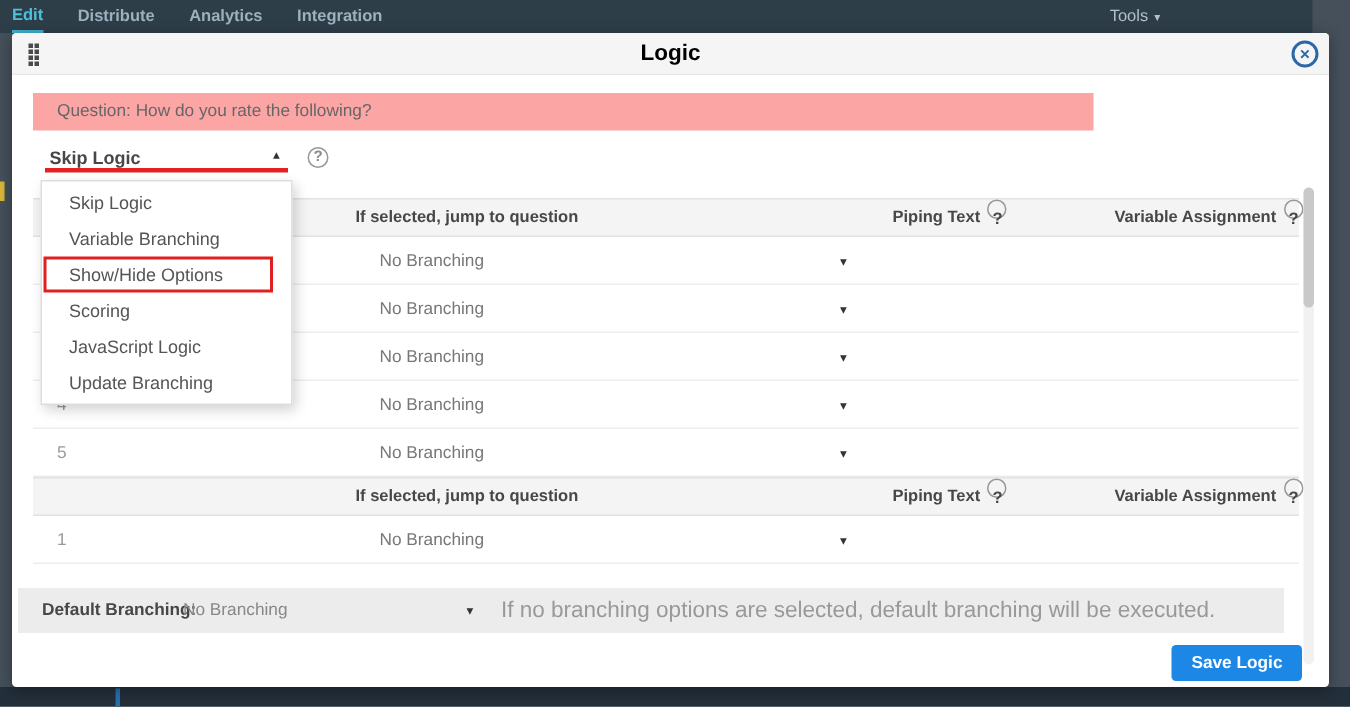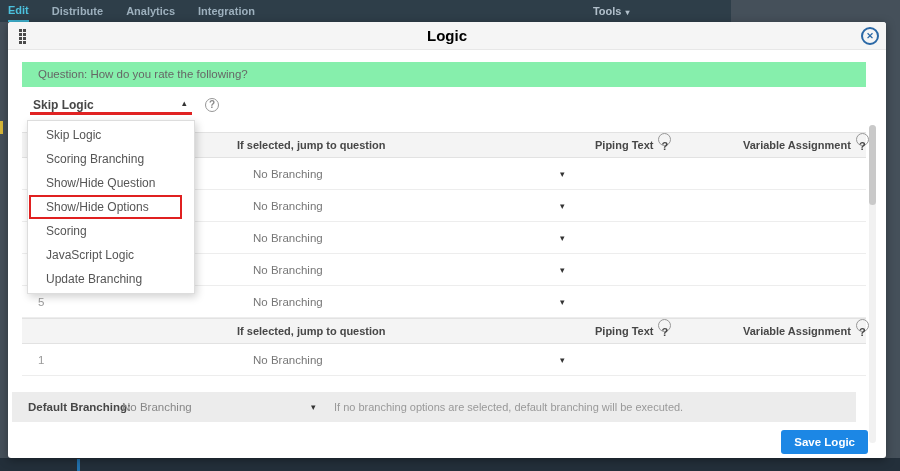--- a/index.html
+++ b/index.html
@@ -1,26 +1,26 @@
 <!DOCTYPE html>
 <html><head>
 <meta charset="utf-8">
 <style>
   html,body{margin:0;padding:0;background:#2e3e49;}
   *{box-sizing:border-box;font-family:"Liberation Sans",sans-serif;}
   .stage{position:relative;width:900px;height:471px;overflow:hidden;background:#45505a;}
 
   
-  .topbar{position:absolute;left:0;top:0;width:731px;height:22px;background:#2e3e49;
+  .topbar{position:absolute;left:0;top:0;width:875px;height:22px;background:#2e3e49;
           display:flex;align-items:center;justify-content:space-between;padding:0 6px 0 8px;}
   .nav{display:flex;gap:23px;align-items:center;}
   .nav-item{font-size:11px;font-weight:bold;color:#9db0bd;cursor:pointer;line-height:20px;}
   .nav-item.active{color:#4cc1dd;border-bottom:2px solid #3eb1cf;}
   .topbar-right{display:flex;gap:24px;align-items:center;}
-  .tools{font-size:11px;font-weight:bold;color:#b2c0cb;}
+  .tools{font-size:11px;font-weight:normal;color:#b2c0cb;}
   .tools .crt{font-size:8px;margin-left:4px;color:#b2c0cb;}
   .responses{font-size:11px;font-weight:bold;color:#b2c0cb;margin-top:44px;}
 
   
   .bottom-strip{position:absolute;left:0;top:458px;width:900px;height:13px;background:#232f3a;}
   .blue-sliver{position:absolute;left:77px;top:459px;width:3px;height:12px;background:#2272ae;}
   .yellow-notch{position:absolute;left:0;top:121px;width:3px;height:13px;background:#d9b839;}
 
   
   .modal{position:absolute;left:8px;top:22px;width:878px;height:436px;background:#fff;
@@ -30,21 +30,21 @@
   .modal-title{position:absolute;left:0;top:0;width:100%;text-align:center;line-height:28px;
                font-size:15px;font-weight:bold;color:#000000;}
   .drag{position:absolute;left:11px;top:7px;width:9px;height:15px;display:grid;
         grid-template-columns:3px 3px;grid-auto-rows:3px;gap:1px;cursor:grab;}
   .drag i{background:#4a4a4a;display:block;}
   .close-btn{position:absolute;right:7px;top:5px;width:18px;height:18px;border:2px solid #2a68a6;
              border-radius:50%;color:#2a68a6;font-size:9px;font-weight:bold;text-align:center;
              line-height:14px;cursor:pointer;}
 
   
-  .qbar{position:absolute;left:14px;top:40px;width:844px;height:25px;background:#86efac;
+  .qbar{position:absolute;left:14px;top:40px;width:707px;height:25px;background:#fca5a5;
         font-size:11.5px;color:#666;line-height:25px;padding-left:16px;}
 
   
   .sel-text{position:absolute;left:25px;top:76px;font-size:12px;font-weight:bold;color:#474747;cursor:pointer;}
   .sel-caret{position:absolute;left:174px;top:76px;font-size:9px;color:#333;}
   .red-underline{position:absolute;left:22px;top:90px;width:162px;height:3px;background:#e02222;}
   .help-circle{position:absolute;width:14px;height:14px;border:1px solid #979797;border-radius:50%;
                color:#8a8a8a;font-size:10px;font-weight:bold;text-align:center;line-height:12px;}
   .help-main{left:197px;top:76px;}
 
@@ -69,21 +69,21 @@
   .t-row{position:relative;height:32px;border-bottom:1px solid #ededed;background:#fff;}
   .t-row .opt{position:absolute;left:16px;top:0;line-height:32px;font-size:11.5px;color:#999;}
   .t-row .branch{position:absolute;left:231px;top:0;line-height:32px;font-size:11.5px;color:#777;cursor:pointer;}
   .t-row .rcaret{position:absolute;left:538px;top:0;line-height:32px;font-size:9px;color:#333;cursor:pointer;}
 
   
   .default-bar{position:absolute;left:4px;top:370px;width:844px;height:30px;background:#ececec;}
   .db-label{position:absolute;left:16px;line-height:30px;font-size:11.5px;font-weight:bold;color:#474747;}
   .db-value{position:absolute;left:110px;line-height:30px;font-size:11.5px;color:#888;cursor:pointer;}
   .db-caret{position:absolute;left:299px;line-height:30px;font-size:9px;color:#333;cursor:pointer;}
-  .db-note{position:absolute;left:322px;line-height:30px;font-size:11px;color:#999;}
+  .db-note{position:absolute;left:322px;line-height:30px;font-size:15px;color:#999;}
 
   
   .save-btn{position:absolute;right:18px;top:408px;height:24px;padding:0 13px;background:#1c87e5;
             color:#fff;border:none;border-radius:3px;font-size:11.5px;font-weight:bold;cursor:pointer;}
 
   
   .sbar{position:absolute;left:861px;top:103px;width:7px;height:318px;background:#f1f1f1;border-radius:4px;}
   .sthumb{position:absolute;left:0;top:0;width:7px;height:80px;background:#c9c9c9;border-radius:4px;}
 </style>
 </head>
@@ -184,22 +184,21 @@
     </div>
 
     <button class="save-btn">Save Logic</button>
 
     <div class="sbar">
         <div class="sthumb"></div>
       </div>
 
     <div class="dropdown" id="dropdown">
         <div class="dd-item">Skip Logic</div>
-        <div class="dd-item">Scoring Branching</div>
-        <div class="dd-item">Show/Hide Question</div>
+        <div class="dd-item">Variable Branching</div>
         <div class="dd-item hl">Show/Hide Options</div>
         <div class="dd-item">Scoring</div>
         <div class="dd-item">JavaScript Logic</div>
         <div class="dd-item">Update Branching</div>
       </div>
 
   </div>
 </div>
 
 </body></html>

